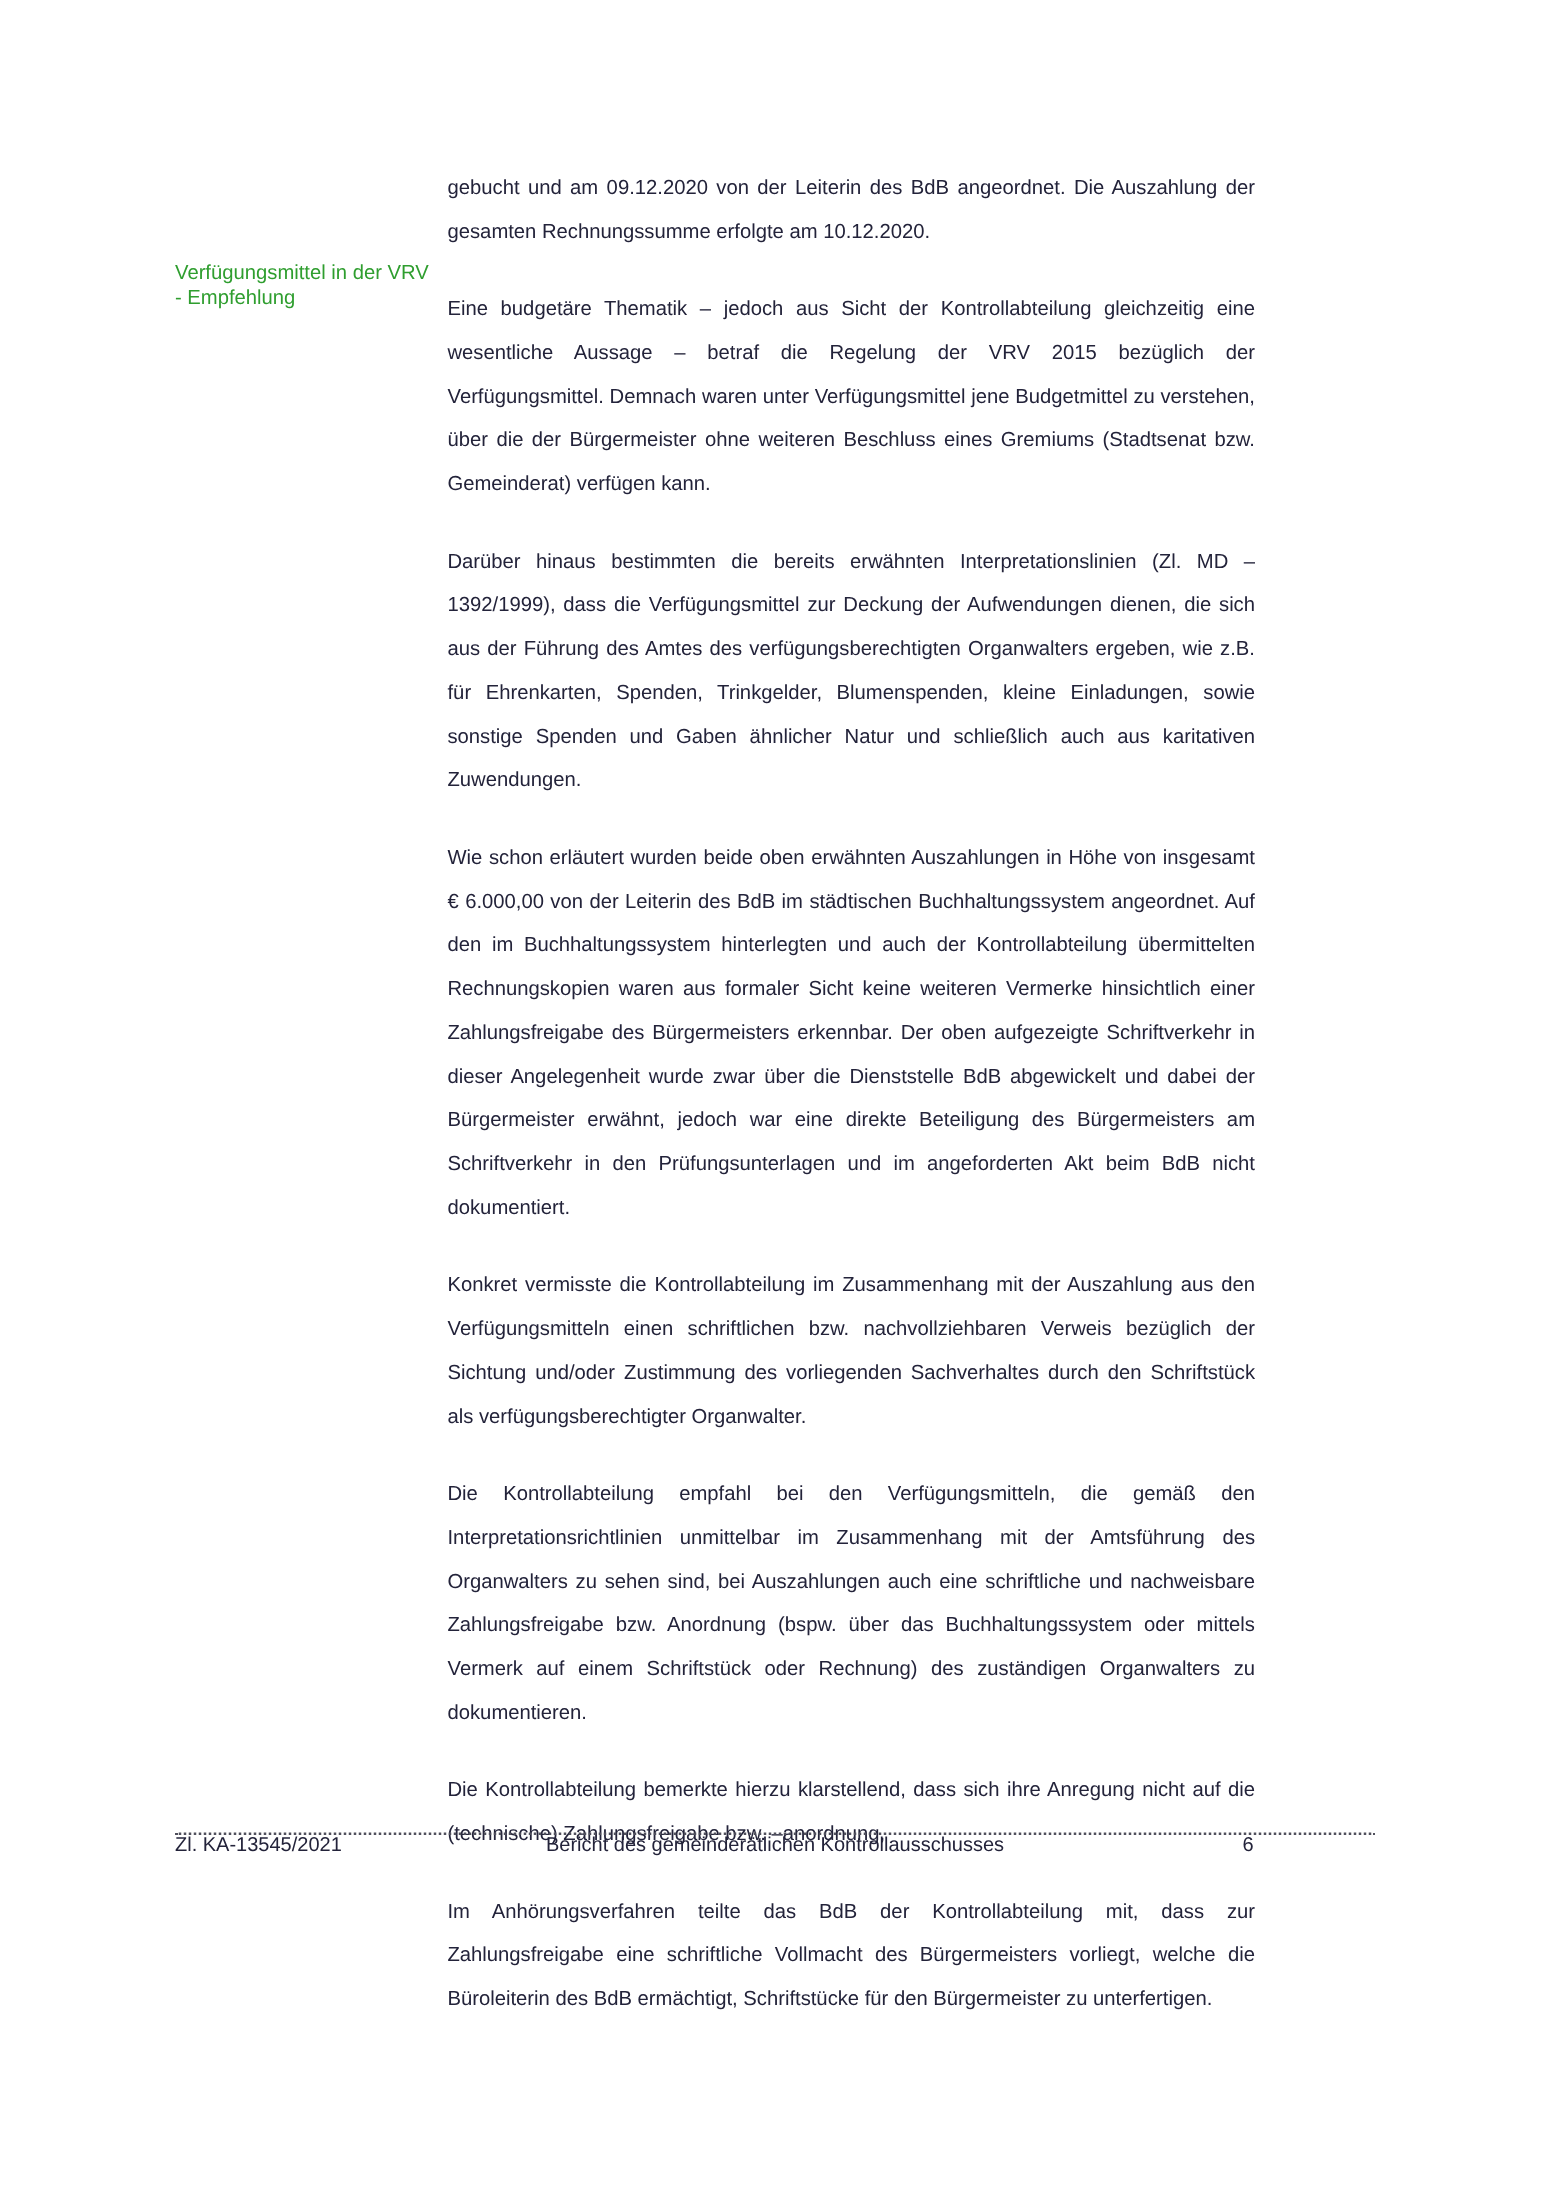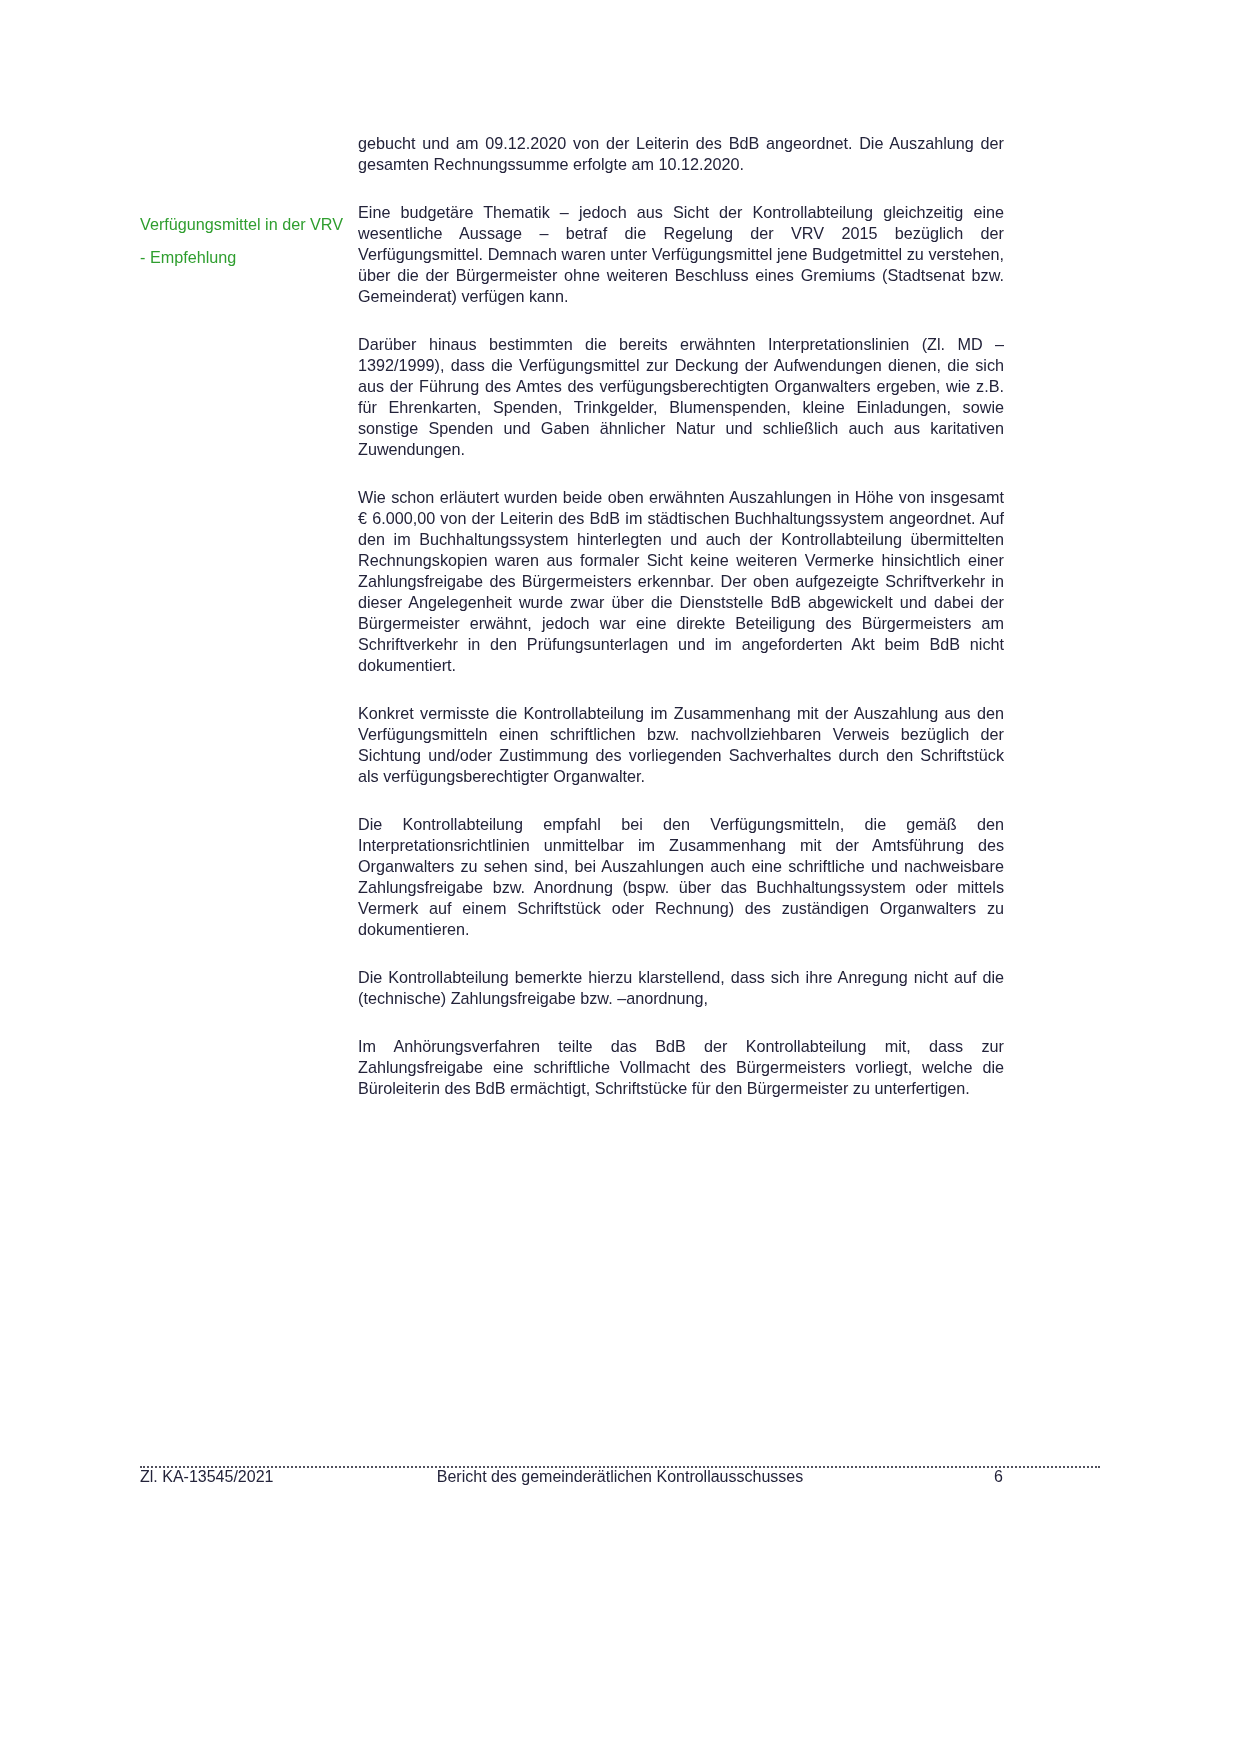--- a/index.html
+++ b/index.html
@@ -15,34 +15,34 @@
     overflow: hidden;
     font-family: "Liberation Sans", sans-serif;
     color: #23233a;
   }
   .main-col {
     position: absolute;
     left: 358px;
     top: 133px;
     width: 646px;
     font-size: 16.2px;
-    line-height: 21px;
+    line-height: 35px;
     text-align: justify;
     hyphens: none;
   }
   .main-col p {
     margin: 0 0 27px 0;
   }
   .margin-note {
     position: absolute;
     left: 140px;
     top: 208px;
     width: 208px;
     font-size: 16.2px;
-    line-height: 33px;
+    line-height: 20px;
     color: #2f9e2f;
     text-align: left;
   }
   .footer {
     position: absolute;
     left: 140px;
     top: 1466px;
     width: 960px;
     font-size: 16px;
   }

